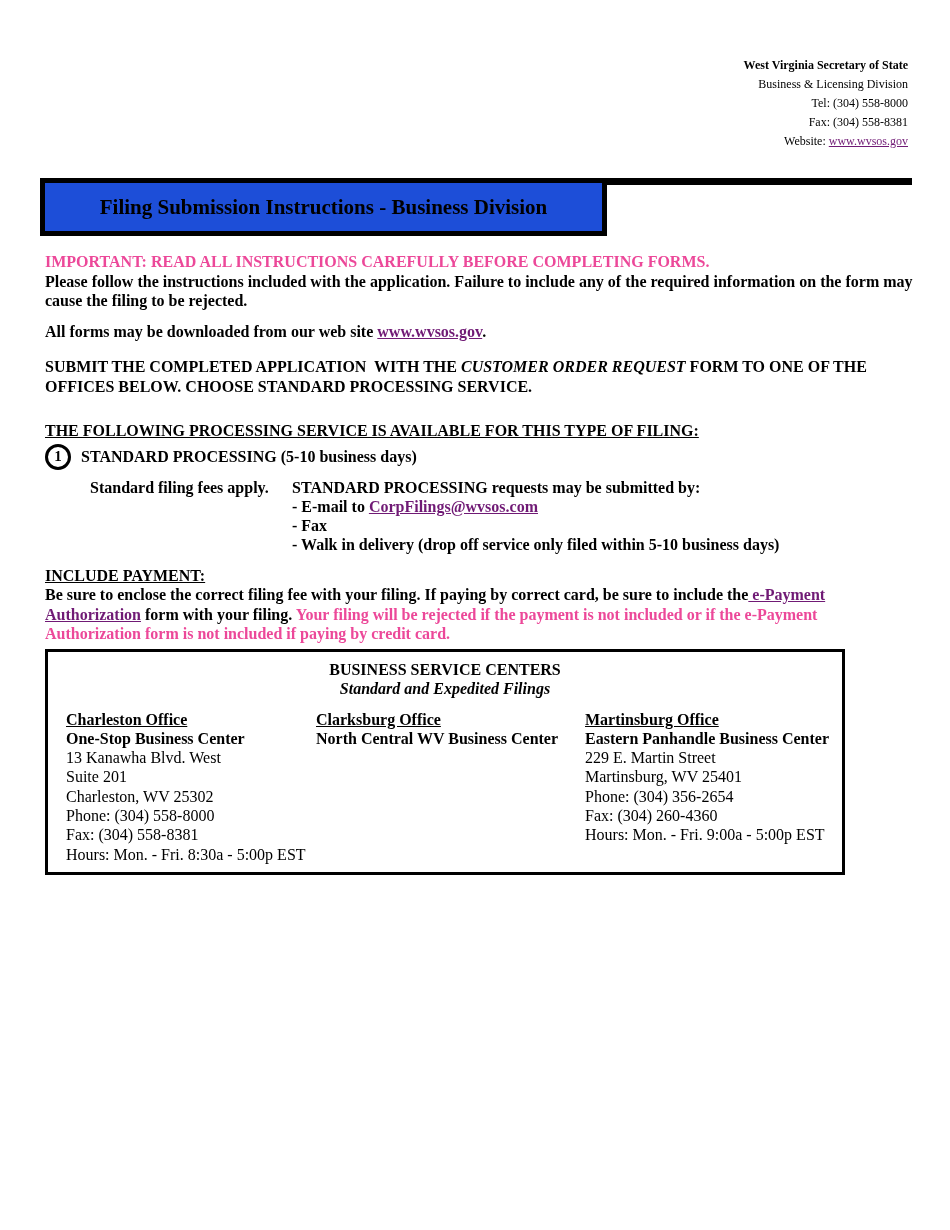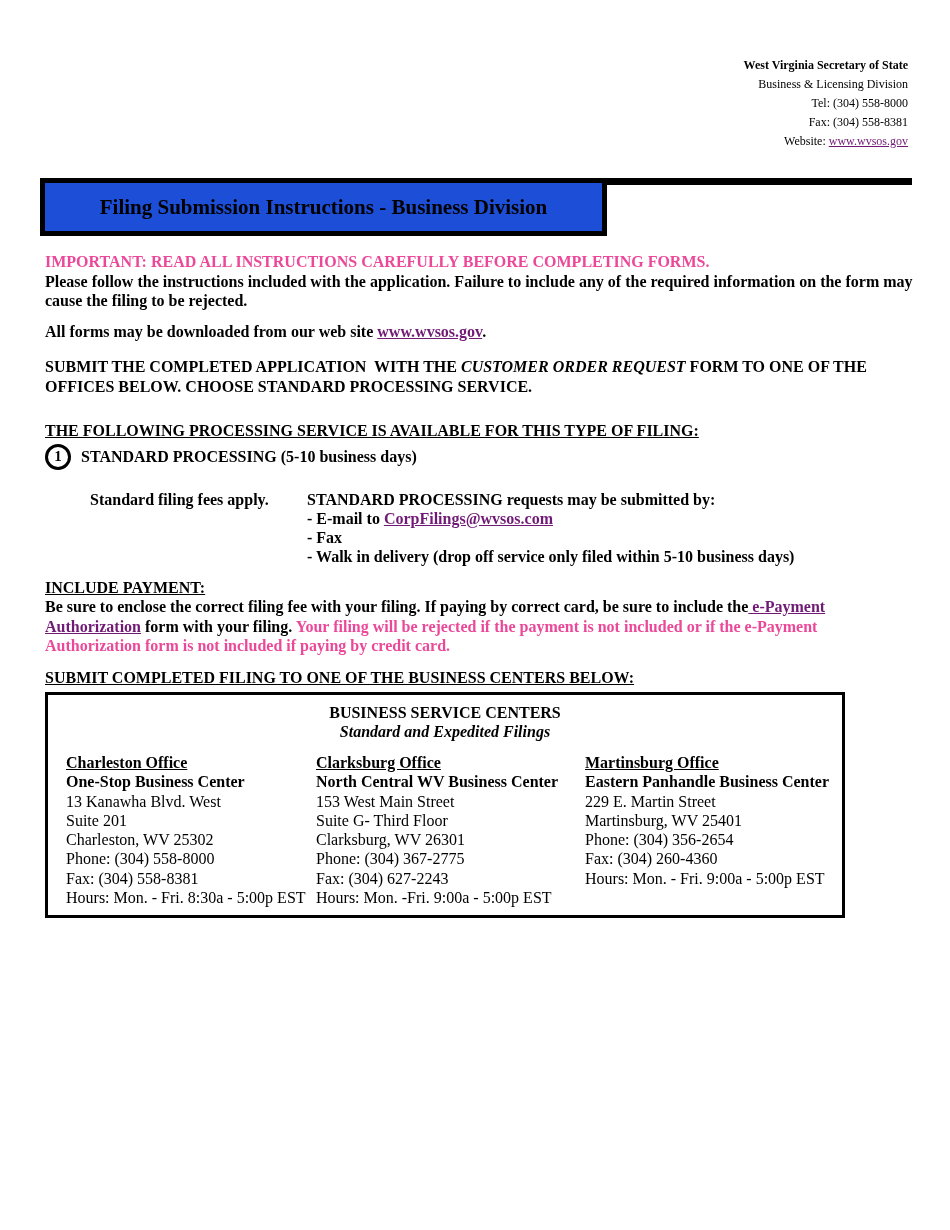--- a/index.html
+++ b/index.html
@@ -38,21 +38,21 @@
   .proc-heading{margin-top:25px;text-decoration:underline;}
   .section-heading{text-decoration:underline;}
 
   .item-row{margin-top:3px;display:flex;align-items:center;}
   .num-circle{
     width:20px;height:20px;border:3px solid #000;border-radius:50%;
     display:flex;align-items:center;justify-content:center;
     font-size:15px;font-weight:bold;margin-right:10px;flex:0 0 auto;
   }
 
-  .two-col{margin-top:20px;display:flex;line-height:19px;gap:15px;}
+  .two-col{margin-top:8px;display:flex;line-height:19px;}
   .fees{margin-left:45px;width:202px;}
   .methods{flex:1;}
 
   .payment-heading{margin-top:12px;}
   .centers-heading{margin-top:12px;}
 
   .centers-box{margin-top:5px;width:794px;border:3px solid #000;background:#fff;font-weight:normal;}
   .box-title{padding-top:8px;text-align:center;font-weight:bold;line-height:19px;}
   .box-subtitle{text-align:center;font-weight:bold;font-style:italic;line-height:19px;}
   .columns{display:flex;padding:12px 0 8px 18px;line-height:19.3px;white-space:nowrap;}
@@ -102,49 +102,40 @@
       <div>STANDARD PROCESSING requests may be submitted by:</div>
       <div><span>- E-mail to </span><a class="link">CorpFilings@wvsos.com</a></div>
       <div>- Fax</div>
       <div>- Walk in delivery (drop off service only filed within 5-10 business days)</div>
     </div>
   </div>
 
   <div class="payment-heading section-heading">INCLUDE PAYMENT:</div>
   <p><span>Be sure to enclose the correct filing fee with your filing. If paying by correct card, be sure to include the</span><a class="link"> e-Payment Authorization</a><span> form with your filing. </span><span class="red">Your filing will be rejected if the payment is not included or if the e-Payment Authorization form is not included if paying by credit card.</span></p>
 
-  <div class="centers-heading section-heading">SUBMIT COMPLETED FILING TO ONE OF THE BUSINESS CENTERS BELOW:</div>
 
   <div class="centers-box">
     <div class="box-title">BUSINESS SERVICE CENTERS</div>
     <div class="box-subtitle">Standard and Expedited Filings</div>
     <div class="columns">
       <div class="col-1">
         <div class="office-name">Charleston Office</div>
         <div class="office-center">One-Stop Business Center</div>
         <div>
             <div>13 Kanawha Blvd. West</div>
             <div>Suite 201</div>
             <div>Charleston, WV 25302</div>
             <div>Phone: (304) 558-8000</div>
             <div>Fax: (304) 558-8381</div>
             <div>Hours: Mon. - Fri. 8:30a - 5:00p EST</div>
           </div>
       </div>
       <div class="col-2">
         <div class="office-name">Clarksburg Office</div>
         <div class="office-center">North Central WV Business Center</div>
-        <div>
-            <div>153 West Main Street</div>
-            <div>Suite G- Third Floor</div>
-            <div>Clarksburg, WV 26301</div>
-            <div>Phone: (304) 367-2775</div>
-            <div>Fax: (304) 627-2243</div>
-            <div>Hours: Mon. -Fri. 9:00a - 5:00p EST</div>
-          </div>
       </div>
       <div class="col-3">
         <div class="office-name">Martinsburg Office</div>
         <div class="office-center">Eastern Panhandle Business Center</div>
         <div>
             <div>229 E. Martin Street</div>
             <div>Martinsburg, WV 25401</div>
             <div>Phone: (304) 356-2654</div>
             <div>Fax: (304) 260-4360</div>
             <div>Hours: Mon. - Fri. 9:00a - 5:00p EST</div>

